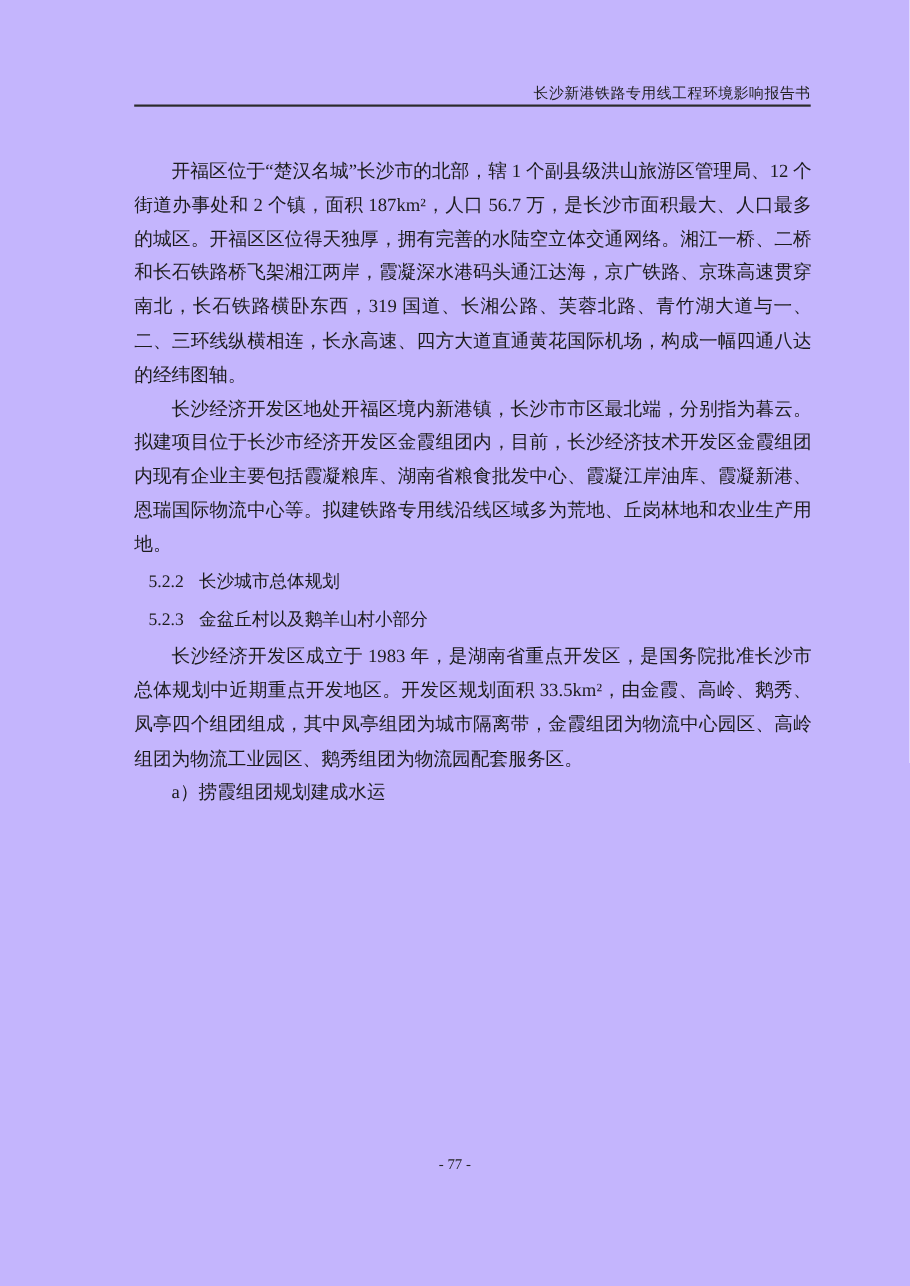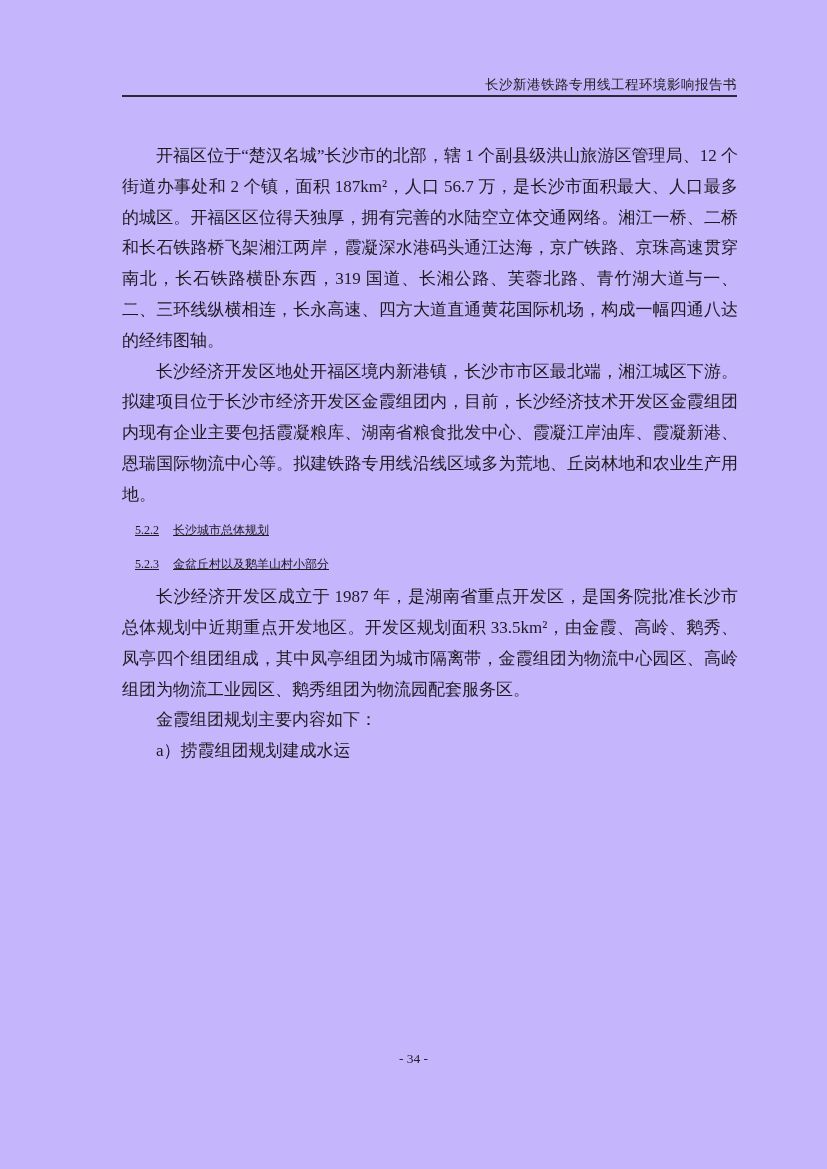--- a/index.html
+++ b/index.html
@@ -35,26 +35,25 @@
     width: 616px;
     font-size: 17px;
     line-height: 30.8px;
     text-align: justify;
     text-justify: inter-ideograph;
     color: #1c1c1c;
     margin-top: 24px;
   }
   .para { text-indent: 2em; }
   .heading {
-    font-size: 12px;
+    font-size: 16px;
     font-weight: normal;
     margin: 4px 0 2px 13px;
     line-height: 30.8px;
     text-align: left;
-    text-decoration: underline;
   }
   .heading .h-title { margin-left: 14px; }
   .page-footer {
     position: absolute;
     top: 1051px; left: 0;
     width: 100%;
     text-align: center;
     font-size: 13.5px;
     color: #222222;
   }
@@ -67,37 +66,36 @@
   <div class="running-header">
     <span>长沙新港铁路专用线工程环境影响报告书</span>
   </div>
 
   <div class="header-rule"></div>
 
   <main class="doc-body">
 
     <p class="para">开福区位于“楚汉名城”长沙市的北部，辖 1 个副县级洪山旅游区管理局、12 个街道办事处和 2 个镇，面积 187km²，人口 56.7 万，是长沙市面积最大、人口最多的城区。开福区区位得天独厚，拥有完善的水陆空立体交通网络。湘江一桥、二桥和长石铁路桥飞架湘江两岸，霞凝深水港码头通江达海，京广铁路、京珠高速贯穿南北，长石铁路横卧东西，319 国道、长湘公路、芙蓉北路、青竹湖大道与一、二、三环线纵横相连，长永高速、四方大道直通黄花国际机场，构成一幅四通八达的经纬图轴。</p>
 
-    <p class="para">长沙经济开发区地处开福区境内新港镇，长沙市市区最北端，湘江城区下游。拟建项目位于长沙市经济开发区金霞组团内，目前，长沙经济技术开发区金霞组团内现有企业主要包括霞凝粮库、湖南省粮食批发中心、霞凝江岸油库、霞凝新港、恩瑞国际物流中心等。拟建铁路专用线沿线区域多为荒地、丘岗林地和农业生产用地。</p>
+    <p class="para">长沙经济开发区地处开福区境内新港镇，长沙市市区最北端，分别指为暮云。拟建项目位于长沙市经济开发区金霞组团内，目前，长沙经济技术开发区金霞组团内现有企业主要包括霞凝粮库、湖南省粮食批发中心、霞凝江岸油库、霞凝新港、恩瑞国际物流中心等。拟建铁路专用线沿线区域多为荒地、丘岗林地和农业生产用地。</p>
 
     <h3 class="heading">
       <span class="h-num">5.2.2</span><span class="h-title">长沙城市总体规划</span>
     </h3>
 
 
     <h3 class="heading">
       <span class="h-num">5.2.3</span><span class="h-title">金盆丘村以及鹅羊山村小部分</span>
     </h3>
 
-    <p class="para">长沙经济开发区成立于 1987 年，是湖南省重点开发区，是国务院批准长沙市总体规划中近期重点开发地区。开发区规划面积 33.5km²，由金霞、高岭、鹅秀、凤亭四个组团组成，其中凤亭组团为城市隔离带，金霞组团为物流中心园区、高岭组团为物流工业园区、鹅秀组团为物流园配套服务区。</p>
+    <p class="para">长沙经济开发区成立于 1983 年，是湖南省重点开发区，是国务院批准长沙市总体规划中近期重点开发地区。开发区规划面积 33.5km²，由金霞、高岭、鹅秀、凤亭四个组团组成，其中凤亭组团为城市隔离带，金霞组团为物流中心园区、高岭组团为物流工业园区、鹅秀组团为物流园配套服务区。</p>
 
-    <p class="para">金霞组团规划主要内容如下：</p>
 
     <p class="para">a）捞霞组团规划建成水运</p>
 
 
   </main>
 
   <footer class="page-footer">
-    <span>- 34 -</span>
+    <span>- 77 -</span>
   </footer>
 
 </div>
 
 </body></html>

